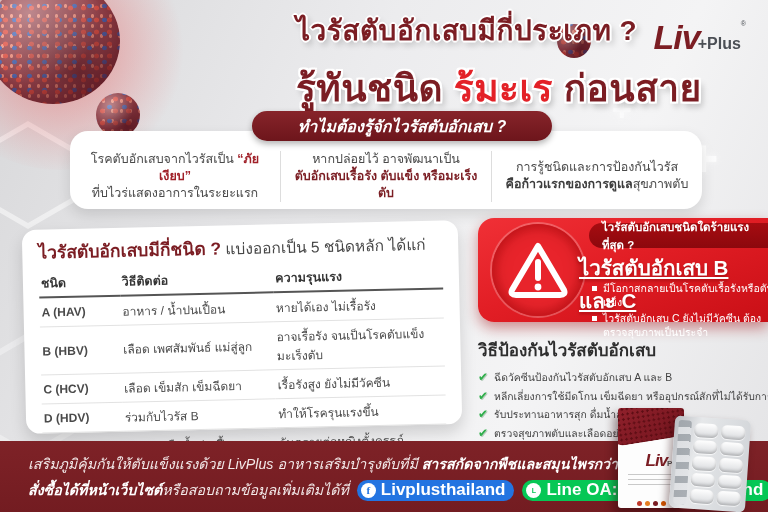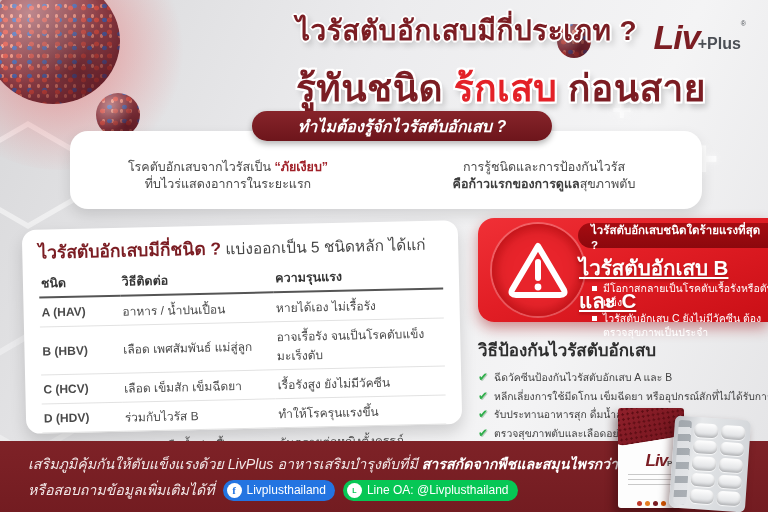--- a/index.html
+++ b/index.html
@@ -55,21 +55,21 @@
   table.vtable{width:100%;border-collapse:collapse;margin-top:6px;}
   table.vtable th{font-size:12.5px;color:#333;text-align:left;font-weight:bold;padding:3px 2px;border-bottom:2px solid #555;}
   table.vtable td{font-size:12px;color:#4a4a4a;padding:4.5px 2px;border-bottom:1px solid #e2e2e2;}
   table.vtable tr:last-child td{border-bottom:none;}
   td.vtype{color:#9b1b21;font-weight:bold;font-size:12.5px;}
   .cw1{width:20%;} .cw2{width:38%;} .cw3{width:42%;}
 
   
   .warn-panel{position:absolute;left:478px;top:218px;width:290px;height:104px;background:linear-gradient(160deg,#f03036 0%,#e21e25 45%,#c90f16 100%);border-radius:16px 0 0 16px;box-shadow:0 6px 14px rgba(160,10,15,.45);}
   .warn-icon-wrap{position:absolute;left:14px;top:6px;width:92px;height:92px;border-radius:50%;background:radial-gradient(circle,#e8242b 55%,#c20d13 100%);box-shadow:0 0 0 2px rgba(255,255,255,.25), 0 0 18px rgba(120,0,0,.4) inset;display:flex;align-items:center;justify-content:center;}
-  .warn-ribbon{position:absolute;left:100px;top:5px;right:0;height:25px;background:linear-gradient(#a60c11,#8c080d);border-radius:13px 0 0 13px;display:flex;align-items:center;padding-left:13px;}
+  .warn-ribbon{position:absolute;left:111px;top:5px;right:0;height:25px;background:linear-gradient(#a60c11,#8c080d);border-radius:13px 0 0 13px;display:flex;align-items:center;padding-left:13px;}
   .warn-ribbon span{color:#fff;font-size:11.5px;font-weight:bold;}
   .warn-heading{position:absolute;left:101px;top:33px;color:#fff;font-size:20.5px;font-weight:bold;text-shadow:0 2px 3px rgba(100,0,0,.4);text-decoration:underline;}
   .warn-bullets{position:absolute;left:114px;top:64px;width:182px;}
   .warn-bullet{display:flex;color:#fff;font-size:10.5px;line-height:13.5px;margin-bottom:3px;}
   .warn-bullet .sq{width:5px;height:5px;background:#fff;margin:4px 6px 0 0;flex:none;}
 
   
   .prevent{position:absolute;left:478px;top:336px;width:290px;}
   .prevent-title{font-size:17px;font-weight:bold;color:#2e2e2e;margin-bottom:8px;}
   .check-item{display:flex;align-items:flex-start;margin-bottom:5.5px;white-space:nowrap;}
@@ -81,21 +81,21 @@
   .footer-l1{position:absolute;left:28px;top:12px;color:#f3e9e9;font-size:14.2px;font-style:italic;white-space:nowrap;}
   .footer-l1 b{color:#ffffff;}
   .footer-l2{position:absolute;left:28px;top:38px;color:#f3e9e9;font-size:14.2px;font-style:italic;display:flex;align-items:center;white-space:nowrap;}
   .footer-l2 b{color:#ffffff;}
   .badge{display:inline-flex;align-items:center;height:21px;border-radius:11px;padding:0 9px 0 4px;margin-left:8px;font-style:normal;}
   .badge.fb{background:#2374e1;}
   .badge.line{background:#06c755;}
   .badge .ic{width:15px;height:15px;border-radius:50%;background:#fff;display:flex;align-items:center;justify-content:center;margin-right:5px;flex:none;}
   .badge.fb .ic span{color:#2374e1;font-weight:bold;font-size:11px;font-family:"Liberation Serif",serif;}
   .badge.line .ic span{color:#06c755;font-weight:bold;font-size:7px;}
-  .badge .lbl{color:#fff;font-size:12px;font-weight:normal;}
+  .badge .lbl{color:#fff;font-size:17px;font-weight:bold;}
 
   
   .product{position:absolute;right:12px;top:400px;width:150px;height:112px;z-index:6;}
   .pbox{position:absolute;left:12px;top:8px;width:66px;height:100px;background:#fdfdfd;border-radius:3px;box-shadow:-4px 6px 10px rgba(40,5,8,.45);overflow:hidden;}
   .pbox-top{position:absolute;left:-8px;top:-26px;width:90px;height:58px;background:
       radial-gradient(#5e0d14 1px, transparent 1.4px), linear-gradient(150deg,#9a2530,#6f131c);
       background-size:5px 5px,100% 100%;transform:rotate(-9deg);border-radius:0 0 40% 12%;}
   .pbox-brand{position:absolute;left:0;right:0;top:44px;text-align:right;line-height:1;}
   .pbox-brand .bl{font-size:17px;font-weight:bold;font-style:italic;color:#7b1d23;letter-spacing:-1px;}
   .pbox-brand .bp{font-size:8px;font-weight:bold;color:#555;}
@@ -122,35 +122,39 @@
       <polygon points="50,4 95,30 95,80 50,106 5,80 5,30" fill="none" stroke="#ffffff" stroke-width="5"></polygon>
     </svg>
 
   <div class="virus-glow" style="left:-70px;top:-70px;width:260px;height:240px;"></div>
   <div class="virus" style="left:-14px;top:-22px;width:134px;height:126px;"></div>
   <div class="virus" style="left:96px;top:93px;width:44px;height:44px;"></div>
   <div class="virus" style="left:557px;top:24px;width:34px;height:34px;"></div>
 
   <div class="title-block">
     <div class="title-l1">ไวรัสตับอักเสบมีกี่ประเภท ?</div>
-    <div class="title-l2"><span>รู้ทันชนิด </span><span class="accent-red">ร้กเสบ</span><span> ก่อนสายเกินไป</span></div>
+    <div class="title-l2"><span>รู้ทันชนิด </span><span class="accent-red">ร้มะเร</span><span> ก่อนสายเกินไป</span></div>
   </div>
 
   <div class="logo">
     <span class="liv">Liv</span><span class="plus">+<span>Plus</span></span><span class="reg">®</span>
   </div>
 
   <div class="why-badge">
     <span>ทำไมต้องรู้จักไวรัสตับอักเสบ ?</span>
   </div>
 
   <div class="info-card">
     <div class="info-col">
       <span>โรคตับอักเสบจากไวรัสเป็น </span><span class="b-red">“ภัยเงียบ”</span><br>
       <span>ที่บไวร่แสดงอาการในระยะแรก</span>
+    </div>
+    <div class="info-col mid">
+      <span>หากปล่อยไว้ อาจพัฒนาเป็น</span><br>
+      <span class="b-maroon">ตับอักเสบเรื้อรัง ตับแข็ง หรือมะเร็งตับ</span>
     </div>
     <div class="info-col">
       <span>การรู้ชนิดและการป้องกันไวรัส</span><br>
       <span class="b-dark">คือก้าวแรกของการดูแล</span><span>สุขภาพตับ</span>
     </div>
   </div>
 
   <div class="table-card">
     <div class="table-title">
       <span class="q">ไวรัสตับอักเสบมีกี่ชนิด ?</span><span class="rest"> แบ่งออกเป็น 5 ชนิดหลัก ได้แก่</span>
@@ -235,20 +239,21 @@
         <span class="ck">✔</span>
         <span class="tx">ตรวจสุขภาพตับและเลือดอย่างน้อยปีละ 1 ครั้ง</span>
       </div>
   </div>
 
   <div class="footer">
     <div class="footer-l1">
       <span>เสริมภูมิคุ้มกันให้ตับแข็งแรงด้วย LivPlus อาหารเสริมบำรุงตับที่มี </span><b>สารสกัดจากพืชและสมุนไพรกว่า 12 ชนิด</b>
     </div>
     <div class="footer-l2">
+      <b>สั่งซื้อได้ที่หน้าเว็บไซต์</b>
         <span> หรือสอบถามข้อมูลเพิ่มเติมได้ที่</span>
       <span class="badge fb">
         <span class="ic">
             <span>f</span>
           </span>
         <span class="lbl">Livplusthailand</span>
       </span>
       <span class="badge line">
         <span class="ic">
             <span>L</span>

